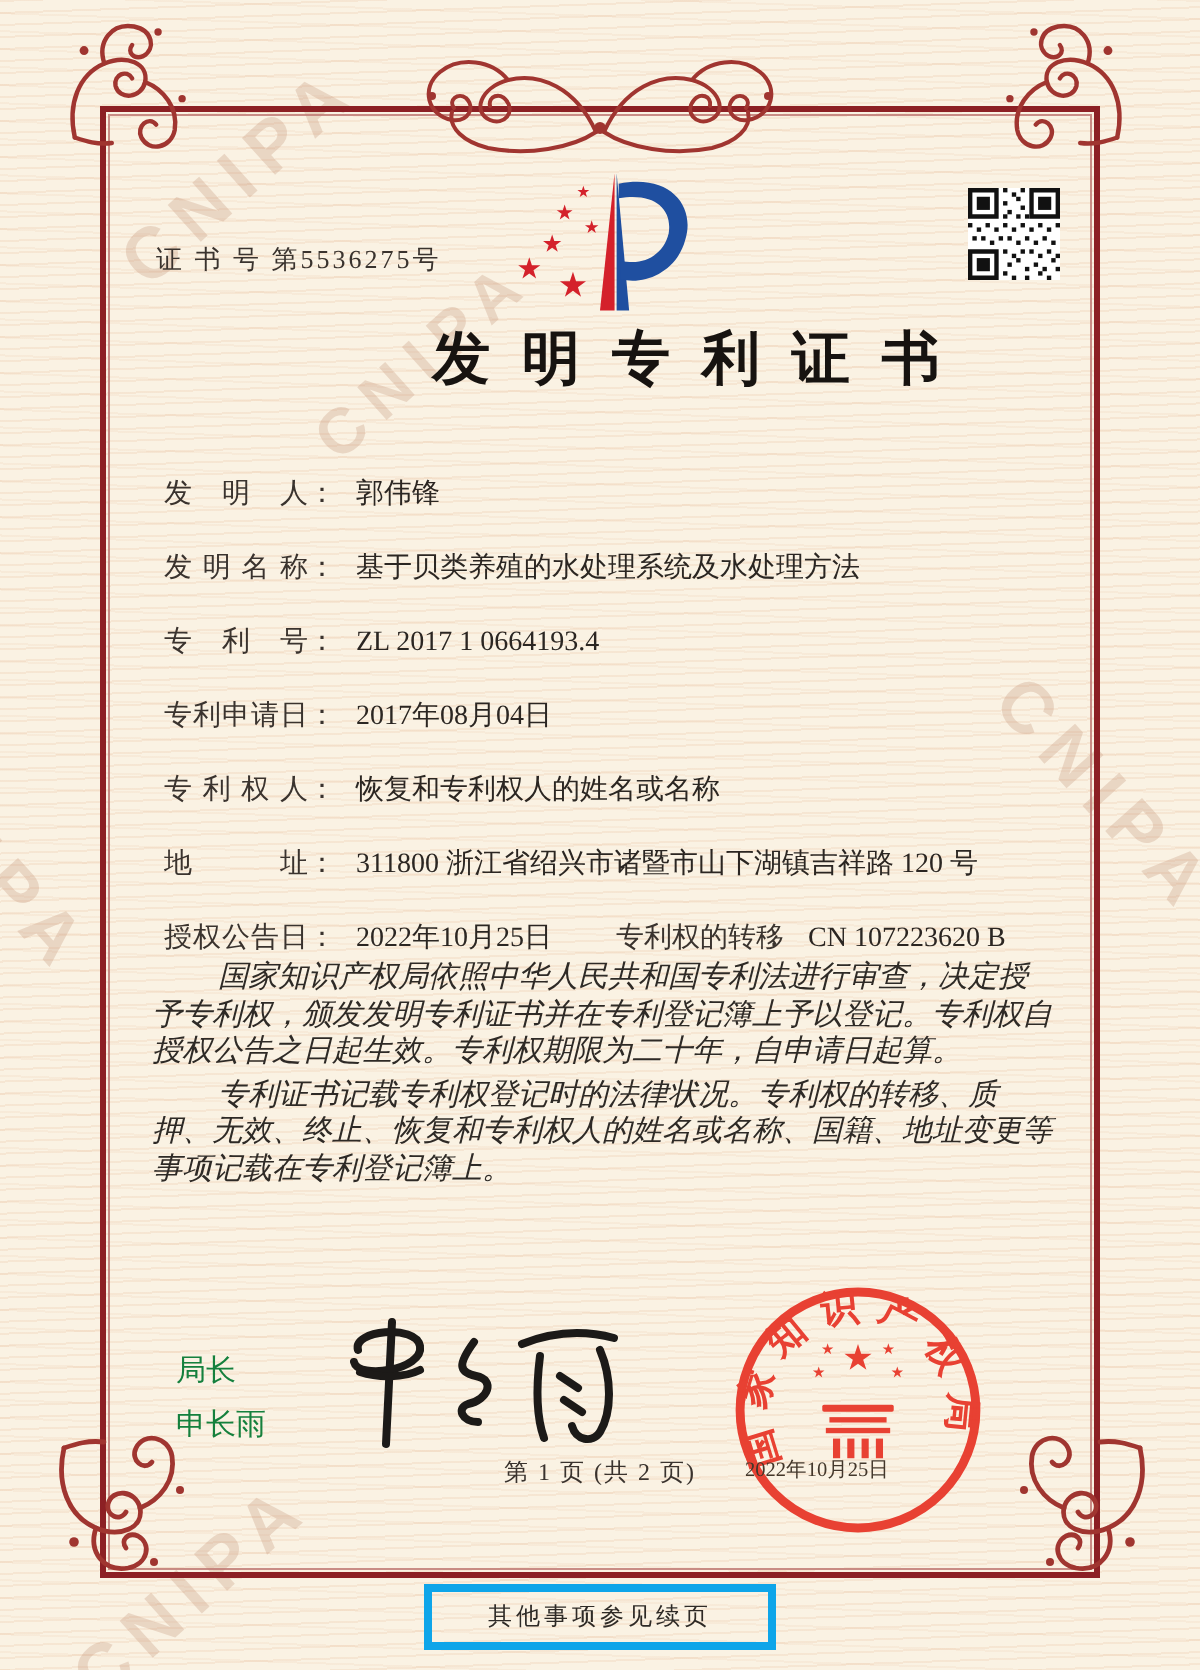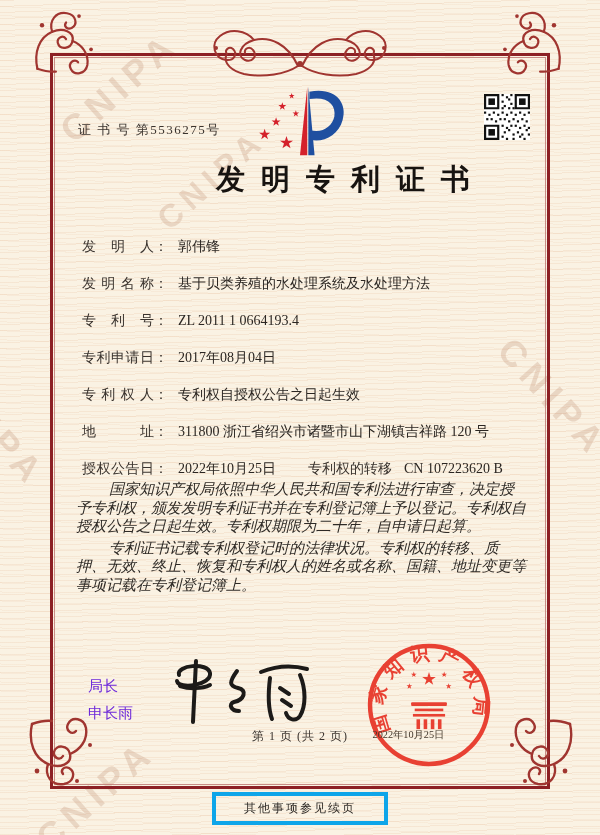--- a/index.html
+++ b/index.html
@@ -59,21 +59,21 @@
   .frow.double{display:flex;}
   .cell1{flex:0 0 226px;}
   .paras{
     position:absolute;left:76px;top:480px;width:452px;
     font-size:15px;line-height:18.5px;font-style:italic;color:#2e2a26;
   }
   .paras p{margin:0 0 3px 0;text-indent:2.2em;}
   .signer{
     position:absolute;left:88px;top:672px;
     font-family:"Liberation Sans","DejaVu Sans",sans-serif;
-    font-size:15px;line-height:27px;color:#6d28d9;font-weight:500;
+    font-size:15px;line-height:27px;color:#15803d;font-weight:500;
   }
   .signature{position:absolute;left:158px;top:656px;}
   .seal{position:absolute;left:362px;top:638px;opacity:0.95;}
   .page-info{
     position:absolute;left:0;top:728px;width:600px;text-align:center;
     font-size:12px;letter-spacing:1px;color:#3a332e;
   }
   .cont-note{
     position:absolute;left:50%;top:792px;transform:translateX(-50%);
     border:4px solid #0ea5e9;padding:4px 28px;font-size:12px;letter-spacing:2px;color:#2e2a26;
@@ -215,27 +215,27 @@
 <div class="cert-title">发明专利证书</div>
 
 <div class="fields">
   <div class="frow">
     <span class="flabel">发明人</span><span class="colon">：</span><span class="fvalue">郭伟锋</span>
   </div>
   <div class="frow">
     <span class="flabel">发明名称</span><span class="colon">：</span><span class="fvalue">基于贝类养殖的水处理系统及水处理方法</span>
   </div>
   <div class="frow">
-    <span class="flabel">专利号</span><span class="colon">：</span><span class="fvalue">ZL 2011 1 0664193.4</span>
+    <span class="flabel">专利号</span><span class="colon">：</span><span class="fvalue">ZL 2017 1 0664193.4</span>
   </div>
   <div class="frow">
     <span class="flabel">专利申请日</span><span class="colon">：</span><span class="fvalue">2017年08月04日</span>
   </div>
   <div class="frow">
-    <span class="flabel">专利权人</span><span class="colon">：</span><span class="fvalue">专利权自授权公告之日起生效</span>
+    <span class="flabel">专利权人</span><span class="colon">：</span><span class="fvalue">恢复和专利权人的姓名或名称</span>
   </div>
   <div class="frow">
     <span class="flabel">地址</span><span class="colon">：</span><span class="fvalue">311800 浙江省绍兴市诸暨市山下湖镇吉祥路 120 号</span>
   </div>
   <div class="frow double">
     <div class="cell1">
       <span class="flabel">授权公告日</span><span class="colon">：</span><span class="fvalue">2022年10月25日</span>
     </div>
     <div class="cell2">
       <span class="flabel">专利权的转移</span><span class="colon">：</span><span class="fvalue">CN 107223620 B</span>

